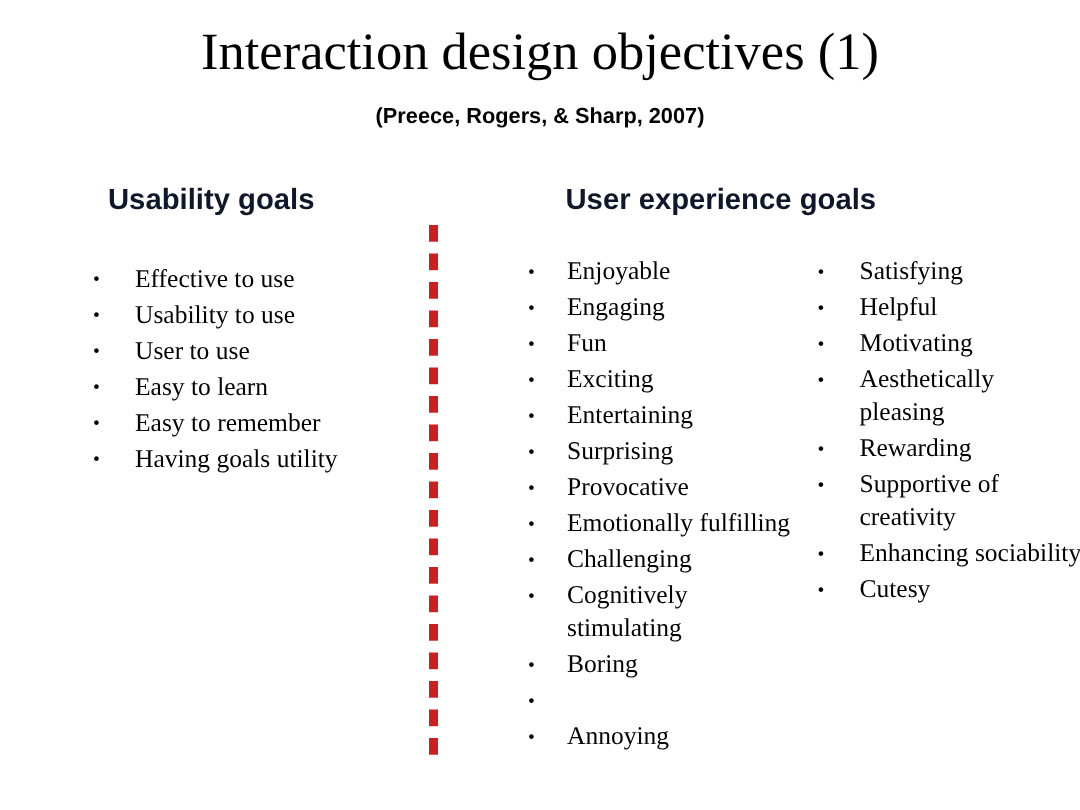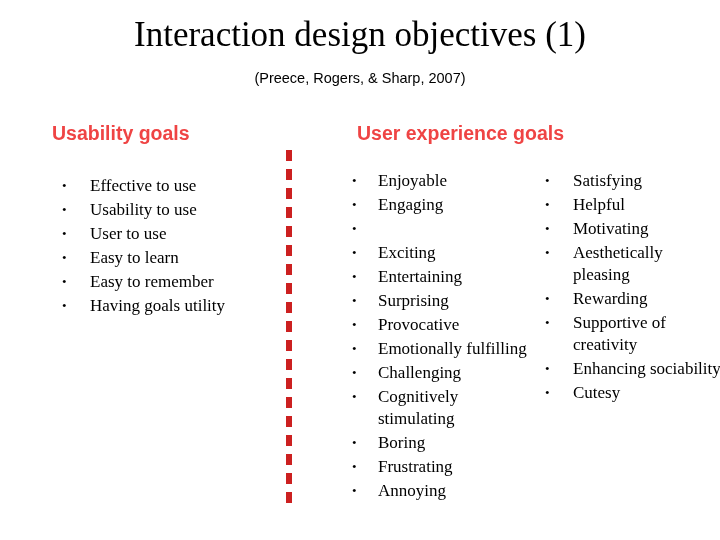--- a/index.html
+++ b/index.html
@@ -36,33 +36,34 @@
     white-space: nowrap;
   }
   .subtitle {
     position: absolute;
     left: 0;
     top: 70px;
     width: 720px;
     text-align: center;
     font-family: "Liberation Sans", sans-serif;
     font-size: 14.5px;
-    font-weight: normal;
+    font-weight: bold;
     color: #000000;
     white-space: nowrap;
   }
 
   
   .heading {
     position: absolute;
     font-family: "Liberation Sans", sans-serif;
     font-size: 19.5px;
     font-weight: bold;
-    color: #ef4444;
+    color: #0f172a;
     white-space: nowrap;
+    margin-left: 20px;
   }
   .heading-usability { left: 52px; top: 122px; }
   .heading-ux { left: 357px; top: 122px; }
 
   
   .divider {
     position: absolute;
     left: 286px;
     top: 150px;
     width: 6px;
@@ -160,20 +161,21 @@
       <div class="bullet-row">
         <span class="bullet-mark">•</span>
         <span class="bullet-text">Enjoyable</span>
       </div>
       <div class="bullet-row">
         <span class="bullet-mark">•</span>
         <span class="bullet-text">Engaging</span>
       </div>
       <div class="bullet-row">
         <span class="bullet-mark">•</span>
+        <span class="bullet-text">Fun</span>
       </div>
       <div class="bullet-row">
         <span class="bullet-mark">•</span>
         <span class="bullet-text">Exciting</span>
       </div>
       <div class="bullet-row">
         <span class="bullet-mark">•</span>
         <span class="bullet-text">Entertaining</span>
       </div>
       <div class="bullet-row">
@@ -195,21 +197,20 @@
       <div class="bullet-row">
         <span class="bullet-mark">•</span>
         <span class="bullet-text">Cognitively stimulating</span>
       </div>
       <div class="bullet-row">
         <span class="bullet-mark">•</span>
         <span class="bullet-text">Boring</span>
       </div>
       <div class="bullet-row">
         <span class="bullet-mark">•</span>
-        <span class="bullet-text">Frustrating</span>
       </div>
       <div class="bullet-row">
         <span class="bullet-mark">•</span>
         <span class="bullet-text">Annoying</span>
       </div>
     </div>
 
   <div class="col col-ux-b">
       <div class="bullet-row">
         <span class="bullet-mark">•</span>

